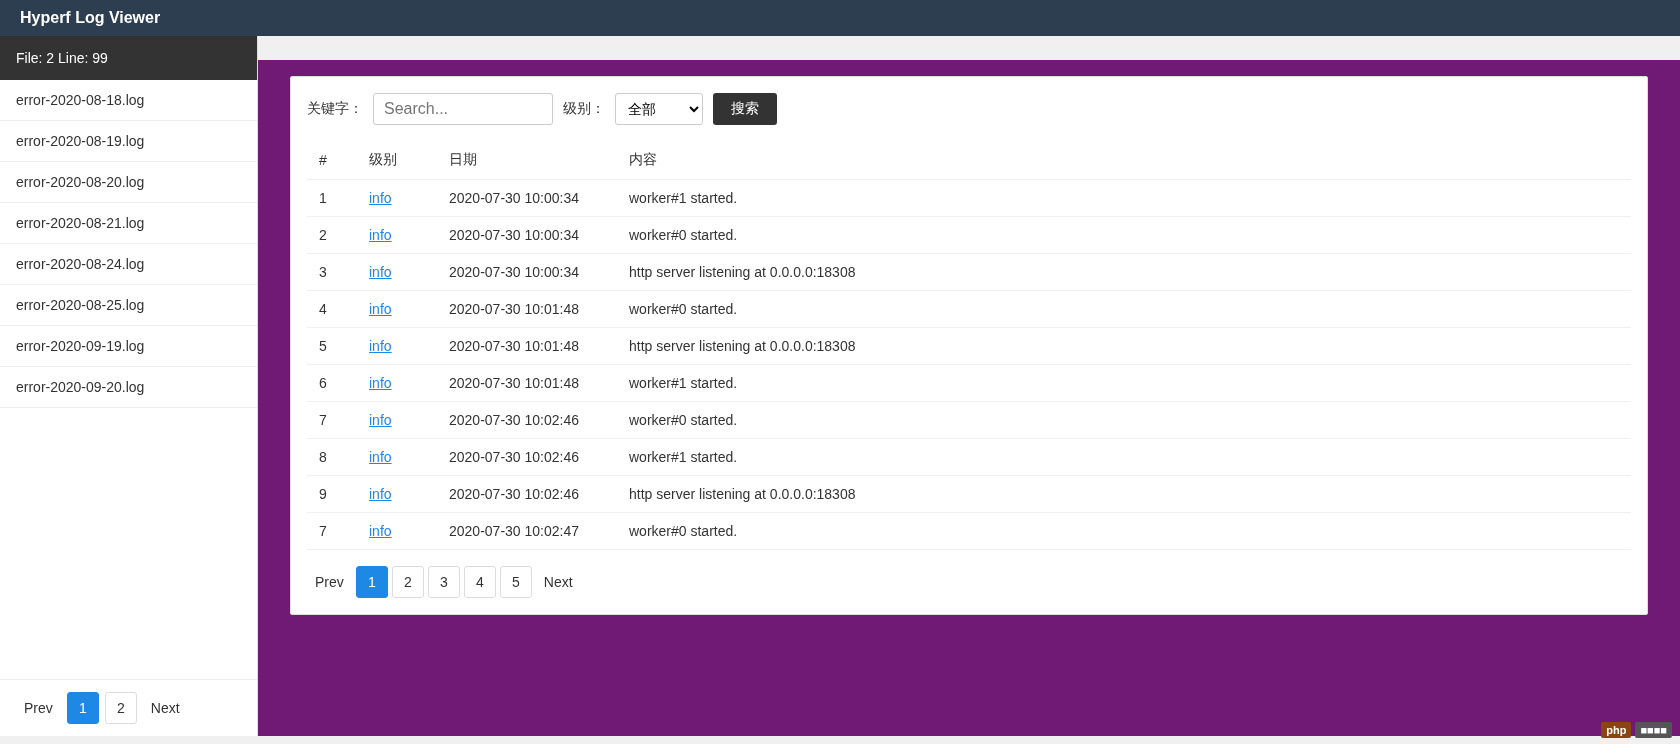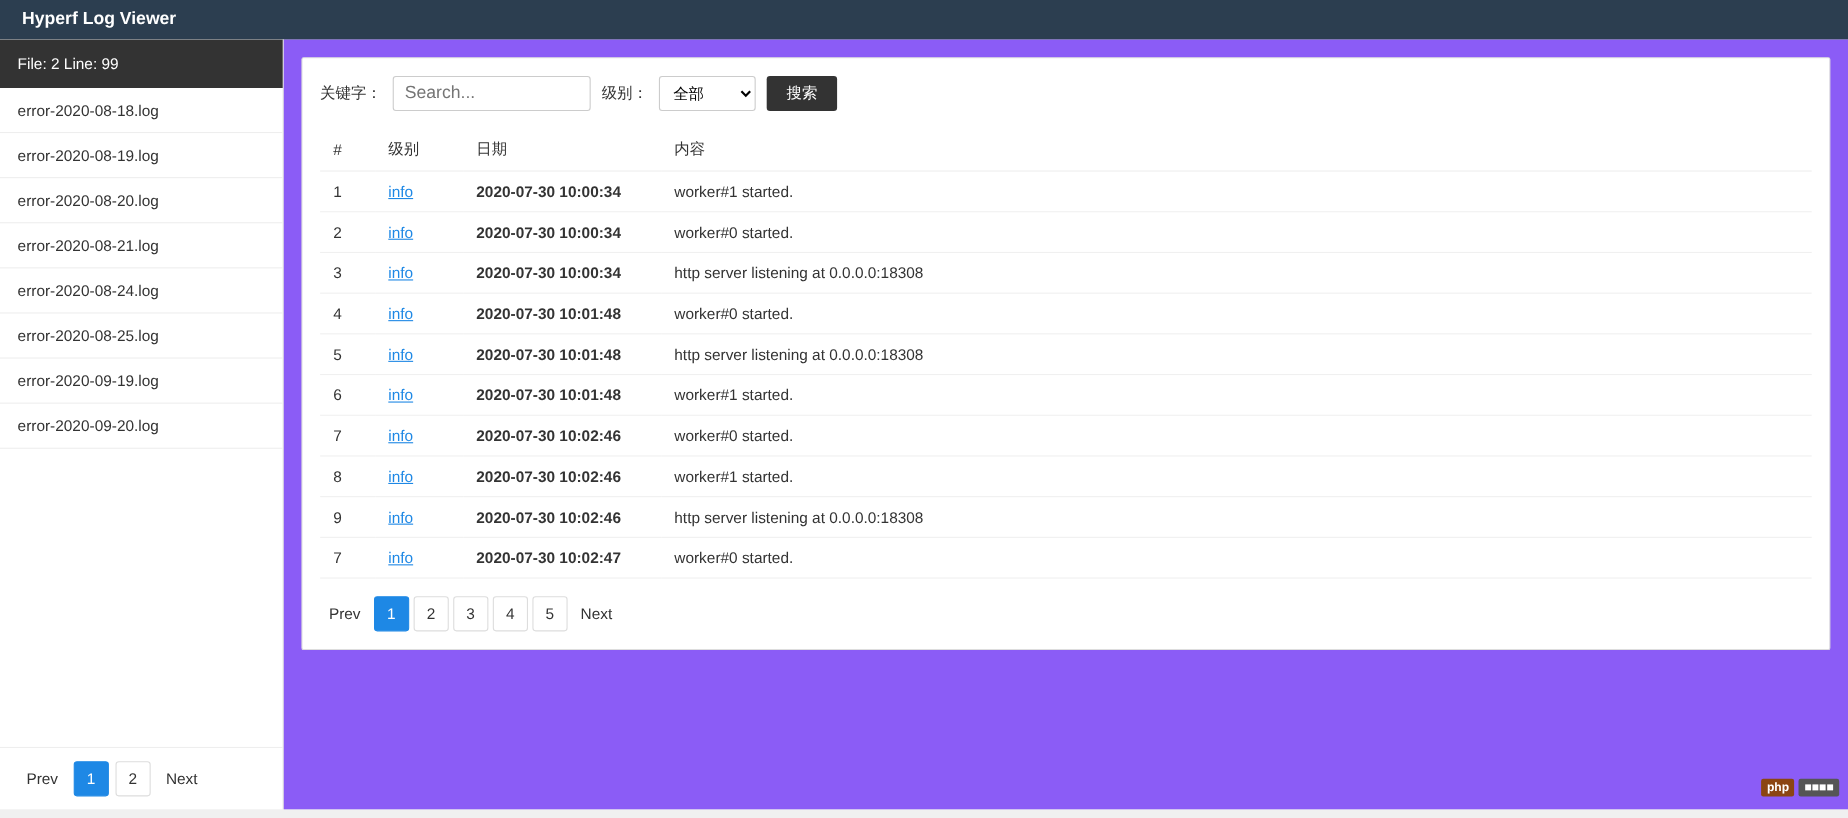--- a/index.html
+++ b/index.html
@@ -62,23 +62,24 @@
       padding: 12px 16px;
       display: flex;
       align-items: center;
       gap: 6px;
       border-top: 1px solid #eee;
     }
 
     
     .content {
       flex: 1;
-      padding: 16px 16px;
+      padding: 16px 32px;
       overflow-y: auto;
-      background: #8b5cf6;
+      background: #701a75;
+      margin-top: 24px;
     }
 
     .content-card {
       background: #fff;
       border: 1px solid #ddd;
       border-radius: 2px;
       padding: 16px;
     }
 
     
@@ -146,21 +147,21 @@
       border-bottom: 1px solid #f0f0f0;
     }
 
     tbody td {
       padding: 10px 12px;
       color: #333;
     }
 
     .col-num { width: 50px; }
     .col-level { width: 80px; }
-    .col-date { width: 180px; font-weight: bold; }
+    .col-date { width: 180px; }
     .col-content { }
 
     .level-info {
       color: #1e88e5;
       cursor: pointer;
     }
 
     
     .pagination {
       display: flex;
@@ -192,21 +193,21 @@
 
     .page-btn.text-btn {
       background: transparent;
       border: none;
       color: #333;
     }
 
     
     .footer {
       position: fixed;
-      bottom: 16px;
+      bottom: 2px;
       right: 0;
       padding: 4px 8px;
       display: flex;
       gap: 4px;
       align-items: center;
     }
 
     .footer-php {
       background: #8b4513;
       color: #fff;

